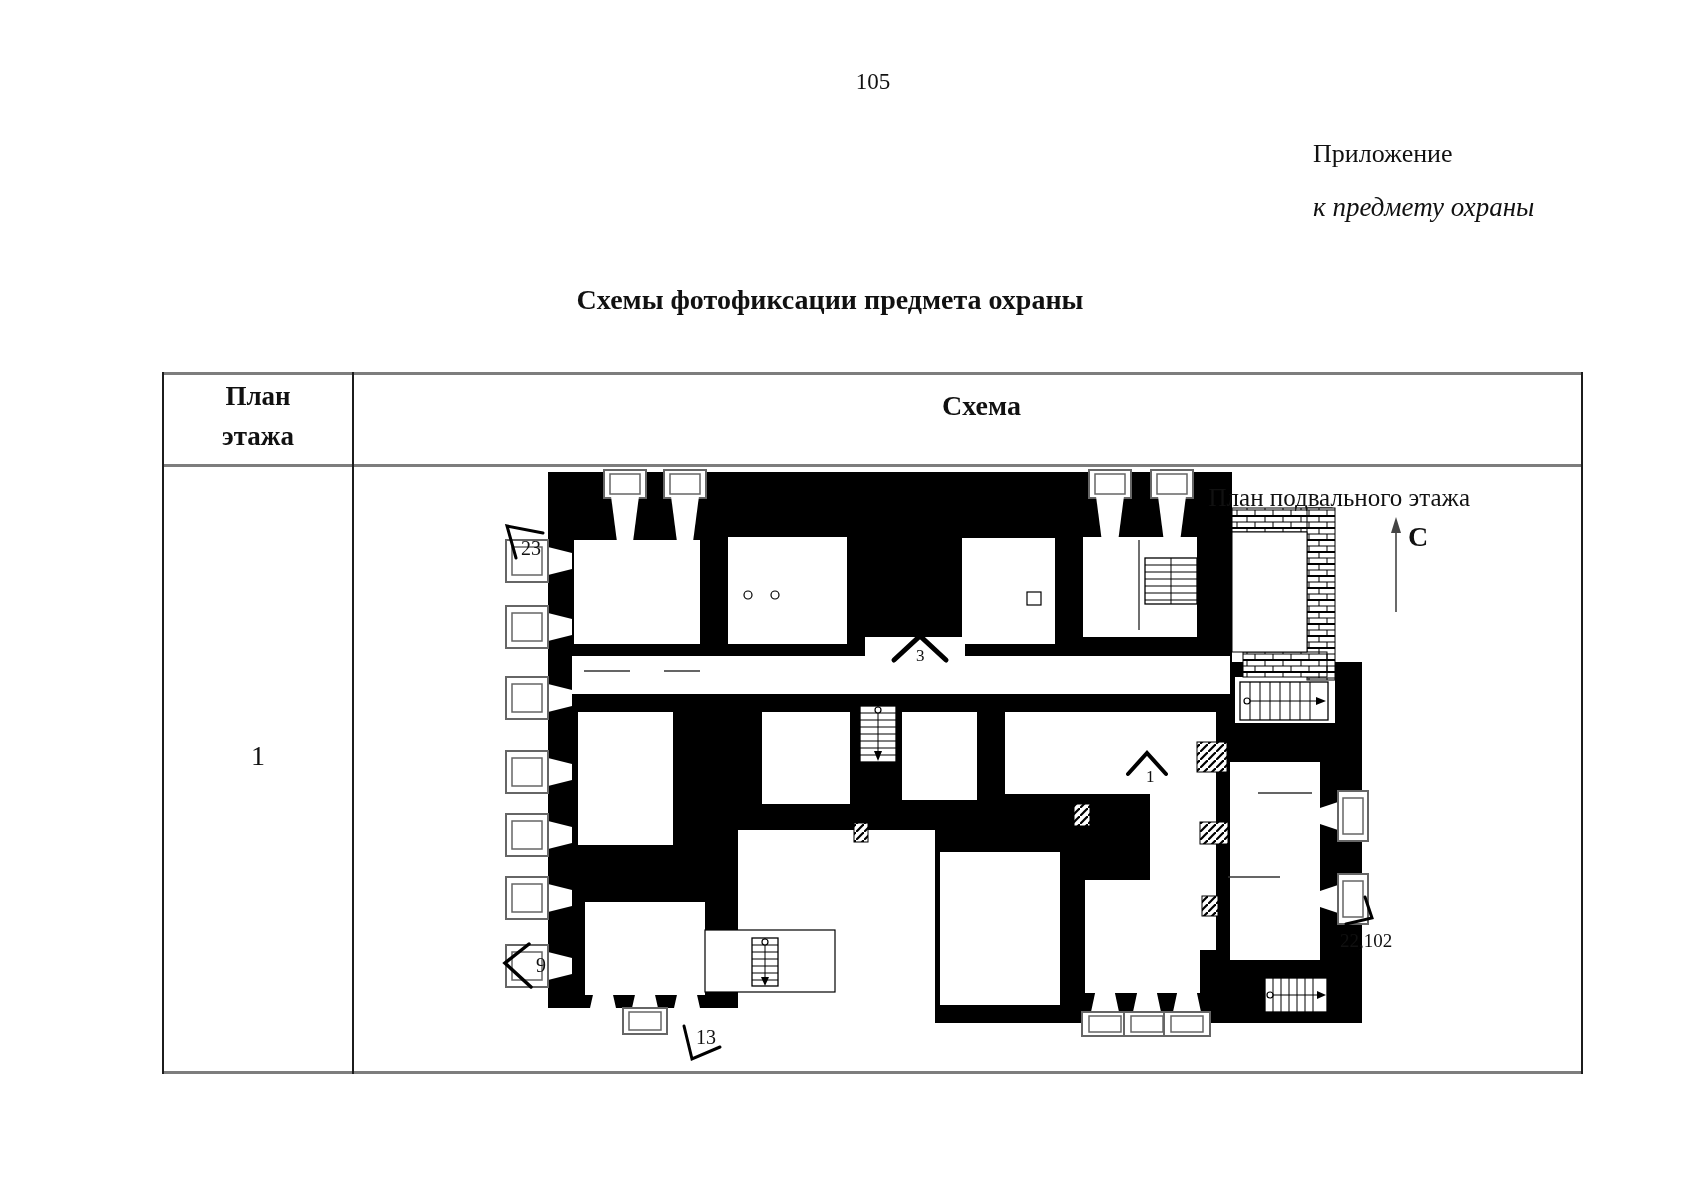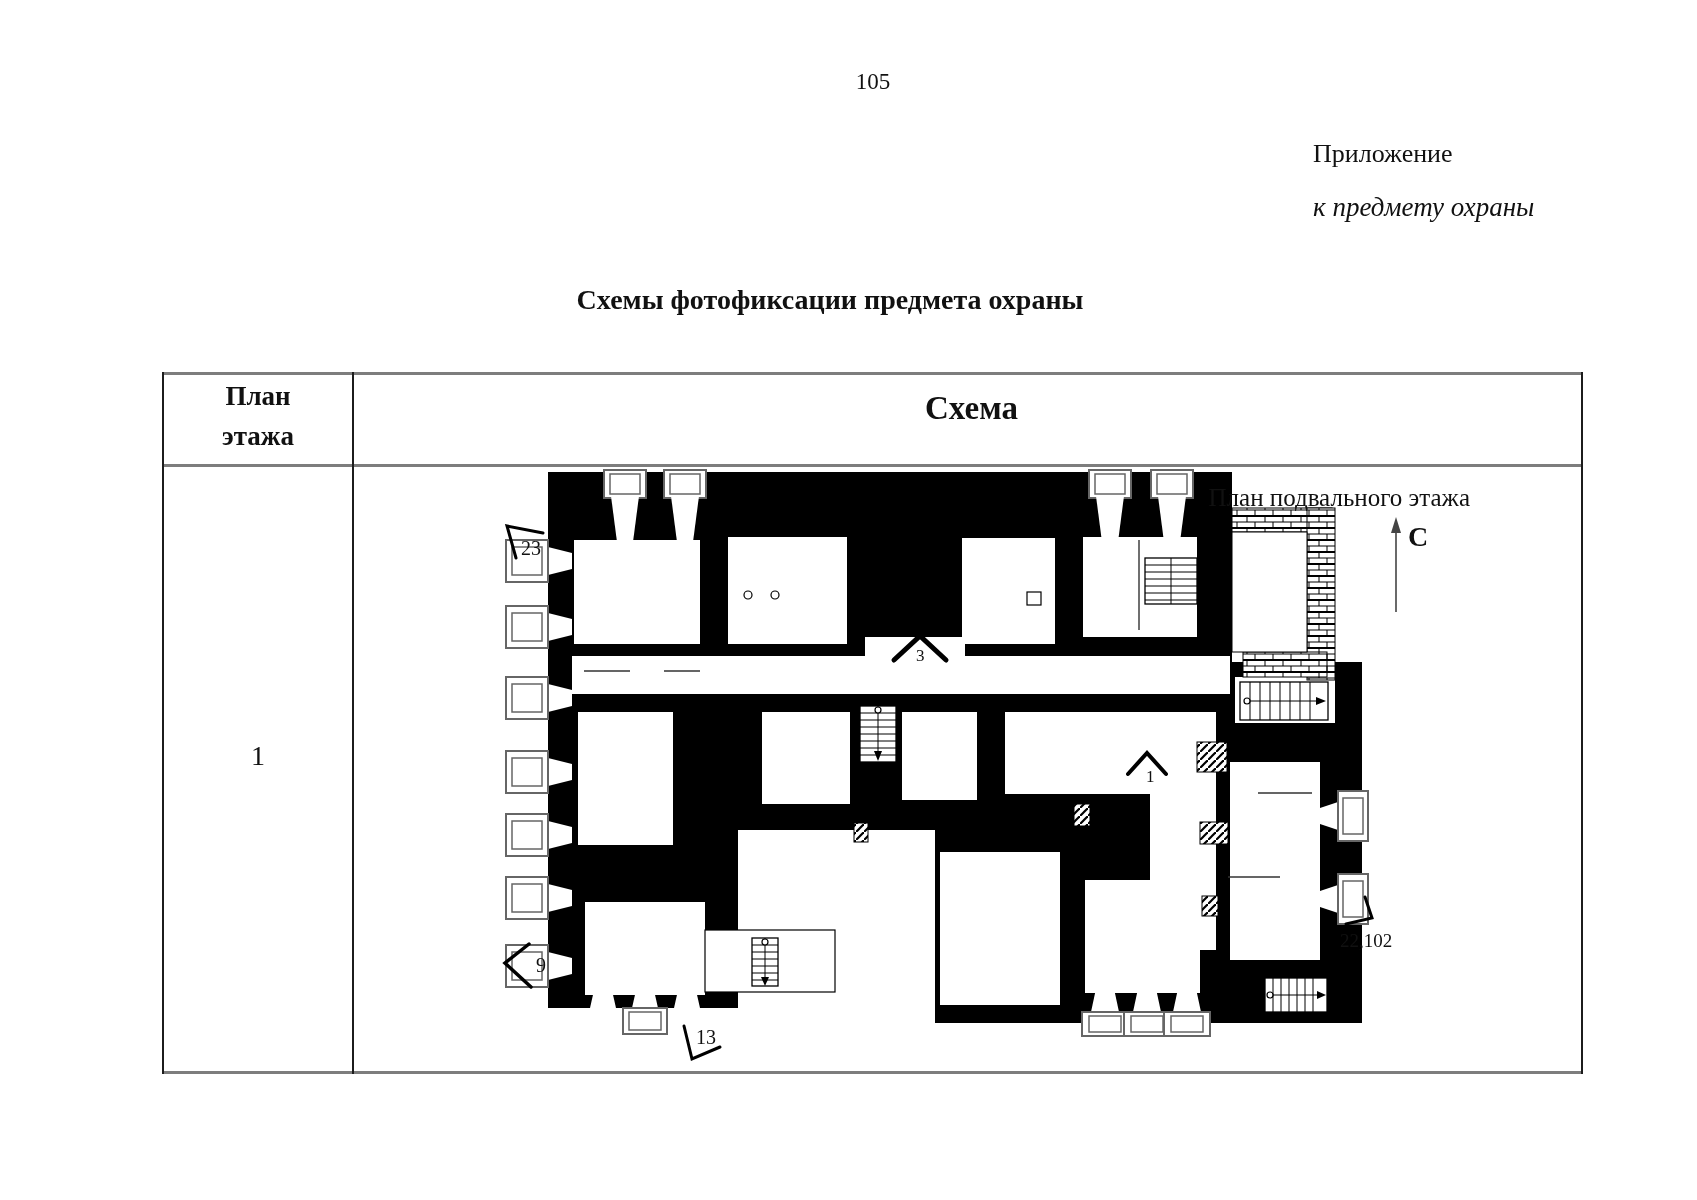--- a/index.html
+++ b/index.html
@@ -237,17 +237,17 @@
   <div class="abs hline" style="left:162px;top:464px;width:1421px;"></div>
   <div class="abs hline" style="left:162px;top:1071px;width:1421px;"></div>
   <div class="abs vline" style="left:162px;top:372px;height:702px;"></div>
   <div class="abs vline" style="left:352px;top:372px;height:702px;"></div>
   <div class="abs vline" style="left:1581px;top:372px;height:702px;"></div>
 
   <div class="abs ctr bold" style="left:164px;top:376px;width:188px;font-size:27px;line-height:40px;">
     <div>План</div>
     <div>этажа</div>
   </div>
-  <div class="abs ctr bold" style="left:358px;top:390px;width:1227px;font-size:33px;">Схема</div>
+  <div class="abs ctr bold" style="left:368px;top:390px;width:1227px;font-size:28px;">Схема</div>
 
   <div class="abs ctr" style="left:164px;top:740px;width:188px;font-size:28px;">1</div>
 
 </div>
 
 </body></html>

